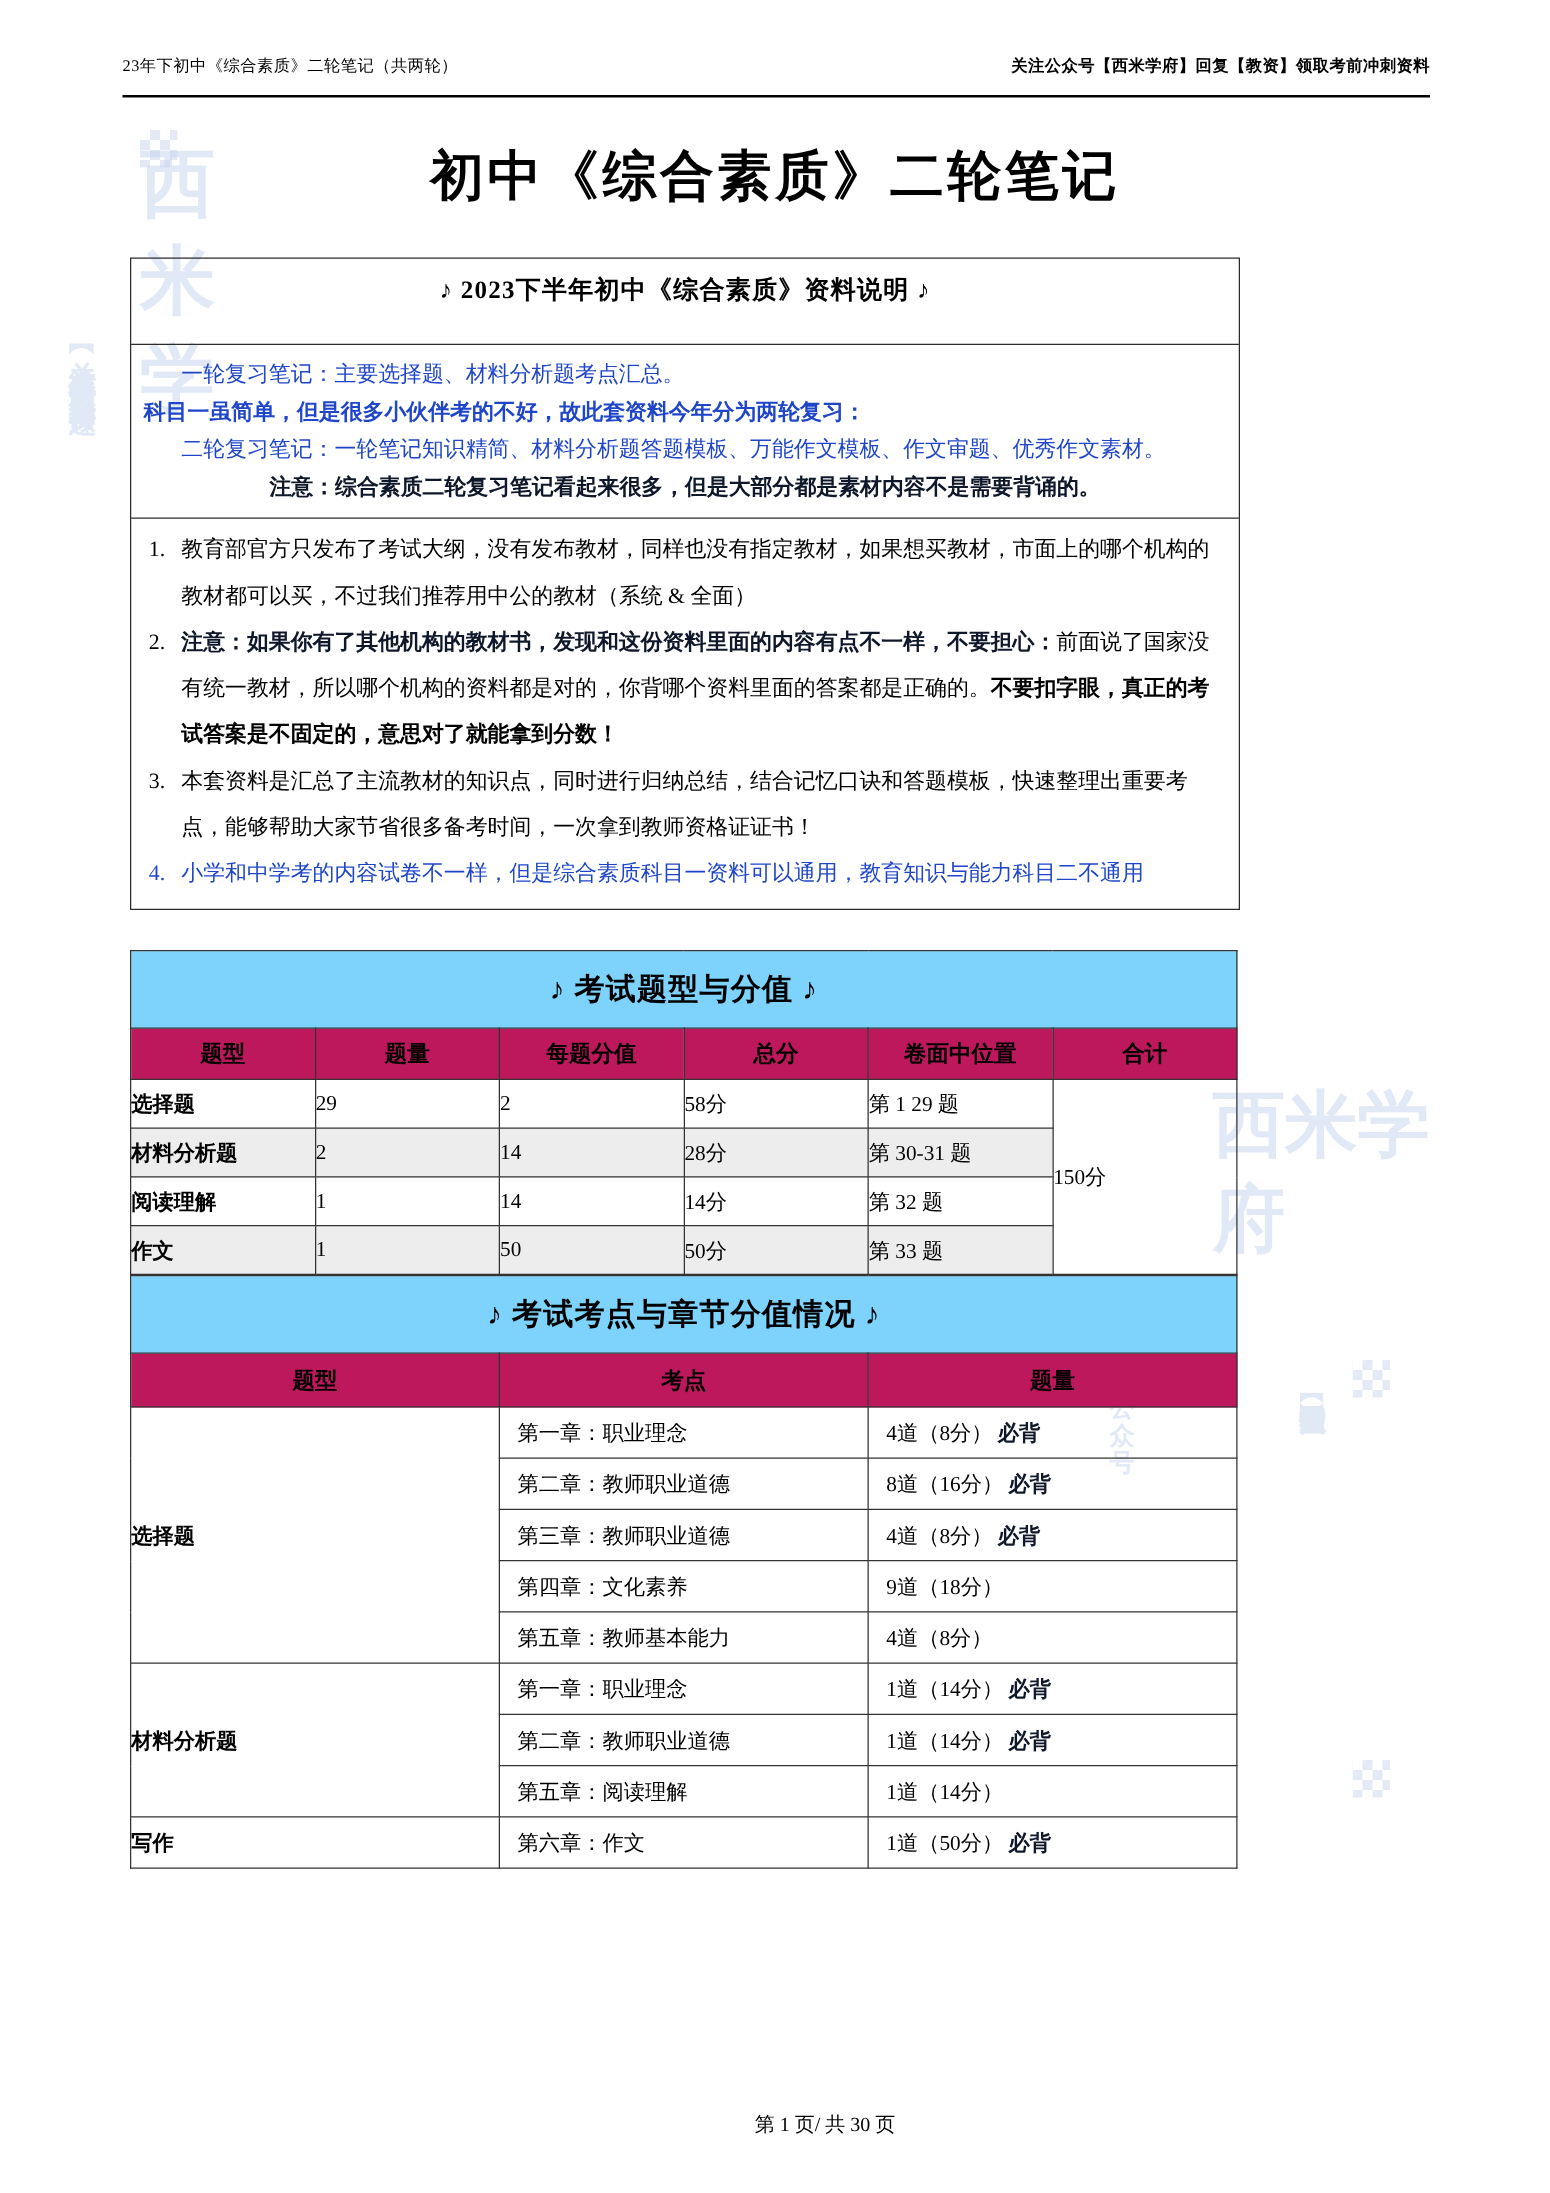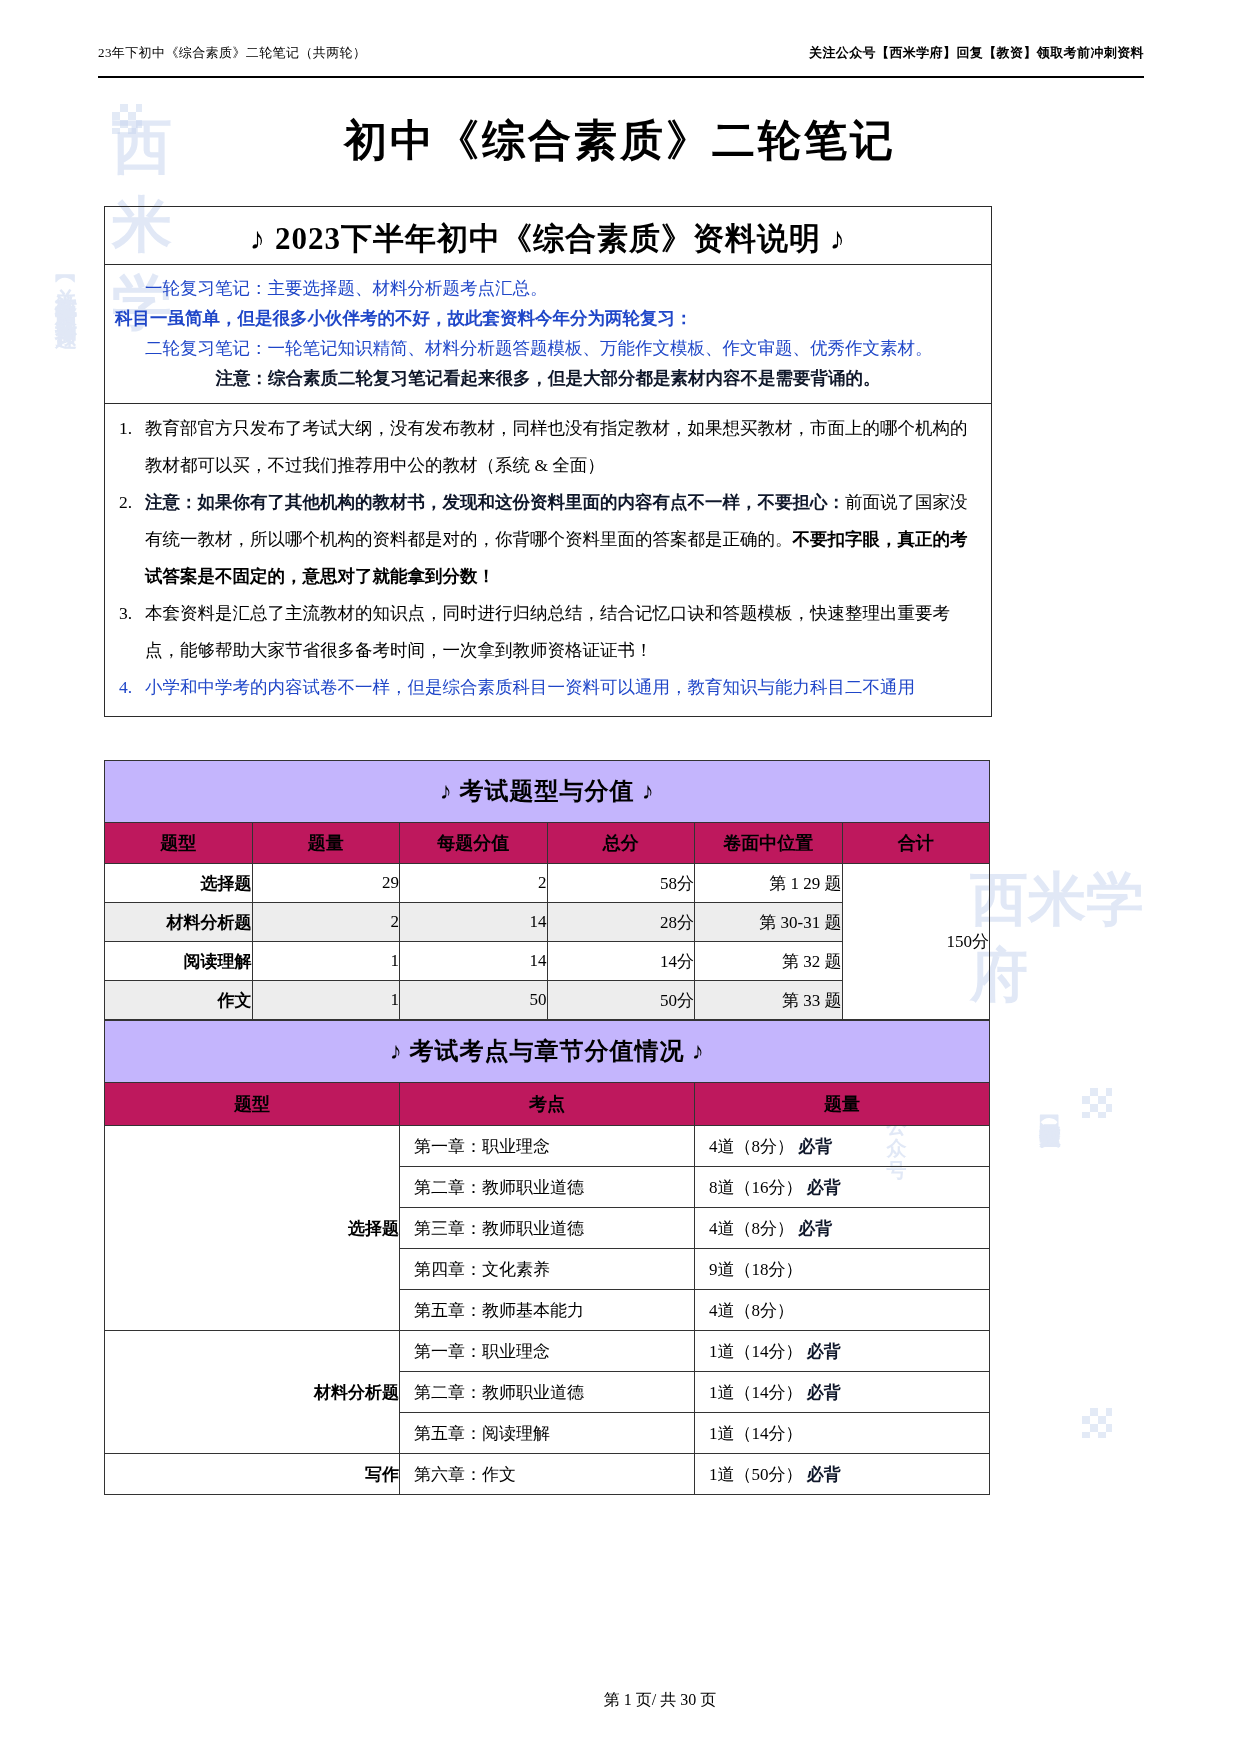--- a/index.html
+++ b/index.html
@@ -39,45 +39,45 @@
   .doc-title {
     position:absolute; left:0; top:112px; width:1240px; text-align:center;
     font-size:43px; font-weight:700; letter-spacing:3px;
     font-family:"Liberation Sans","DejaVu Sans",sans-serif;
   }
 
   
   .infobox { position:absolute; left:104px; top:206px; width:886px;
              border:1.5px solid #2b2b2b; }
   .infobox .sec-title {
-    text-align:center; font-size:31px; font-weight:700; padding:11px 0 4px;
+    text-align:center; font-size:20px; font-weight:700; padding:11px 0 30px;
     border-bottom:1.5px solid #2b2b2b; letter-spacing:1px;
   }
   .infobox .blue-block { padding:8px 10px 10px 10px; border-bottom:1.5px solid #2b2b2b; }
   .blue { color:#1f46c8; }
   .red  { color:#0f172a; }
   .bline { font-size:17.5px; line-height:30px; font-weight:700; }
   .bline.indent { padding-left:30px; font-weight:400; }
   .bline.center-red { text-align:center; font-weight:700; }
 
   .numlist { padding:6px 14px 10px 14px; }
   .numrow { display:flex; font-size:17.5px; line-height:37px; }
   .numrow .num { width:26px; flex:none; }
   .numrow .txt { flex:1; }
   .bold { font-weight:700; }
 
   
   .tbl-wrap { position:absolute; left:104px; width:886px; }
   table { border-collapse:collapse; width:886px; table-layout:fixed; }
   td, th { border:1px solid #333; padding:0; }
   .cap { text-align:center; font-size:24px; font-weight:700; padding:14px 0 15px;
-         letter-spacing:1px; background:#c4b5fd; }
+         letter-spacing:1px; background:#7dd3fc; }
   .hdr td { background:#be185d; text-align:center; font-weight:700; font-size:18px;
             height:40px; }
-  .bdy td { text-align:right; font-size:17px; height:38px; }
+  .bdy td { text-align:left; font-size:17px; height:38px; }
   .bdy td.bold-cell { font-weight:700; }
   .shade { background:#ededed; }
 
   .t2 .hdr td { font-size:18px; height:42px; }
   .t2 .bdy td { height:40px; font-size:17px; }
   .t2 td.l { text-align:left; padding-left:14px; }
   .t2 td.cat { font-weight:700; }
 
   
   .footer { position:absolute; left:0; top:1690px; width:1240px; text-align:center;

